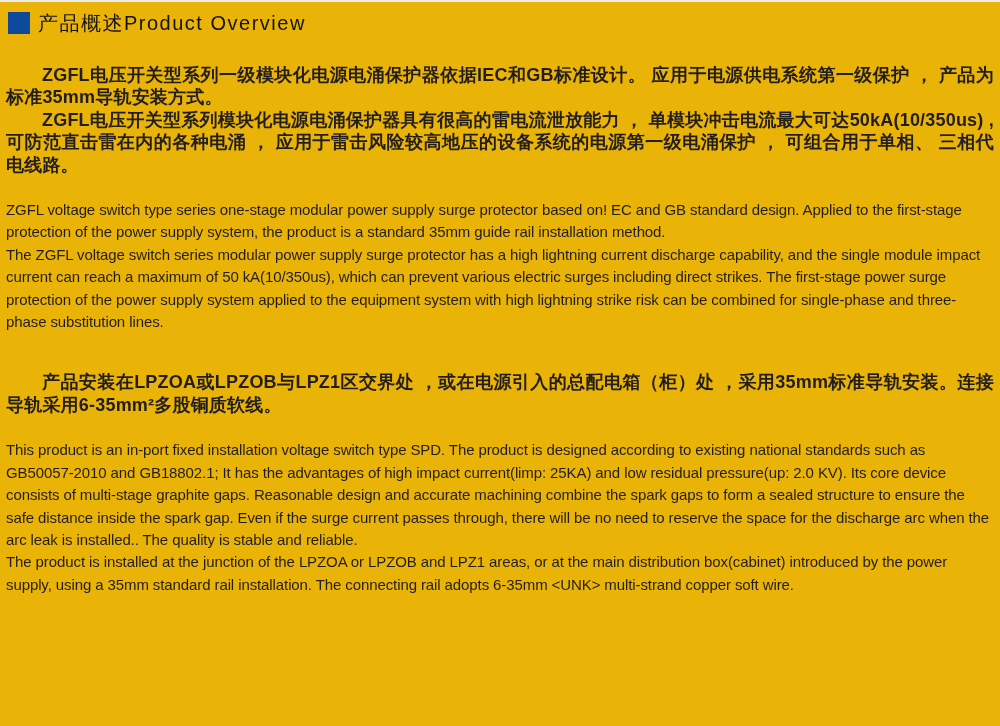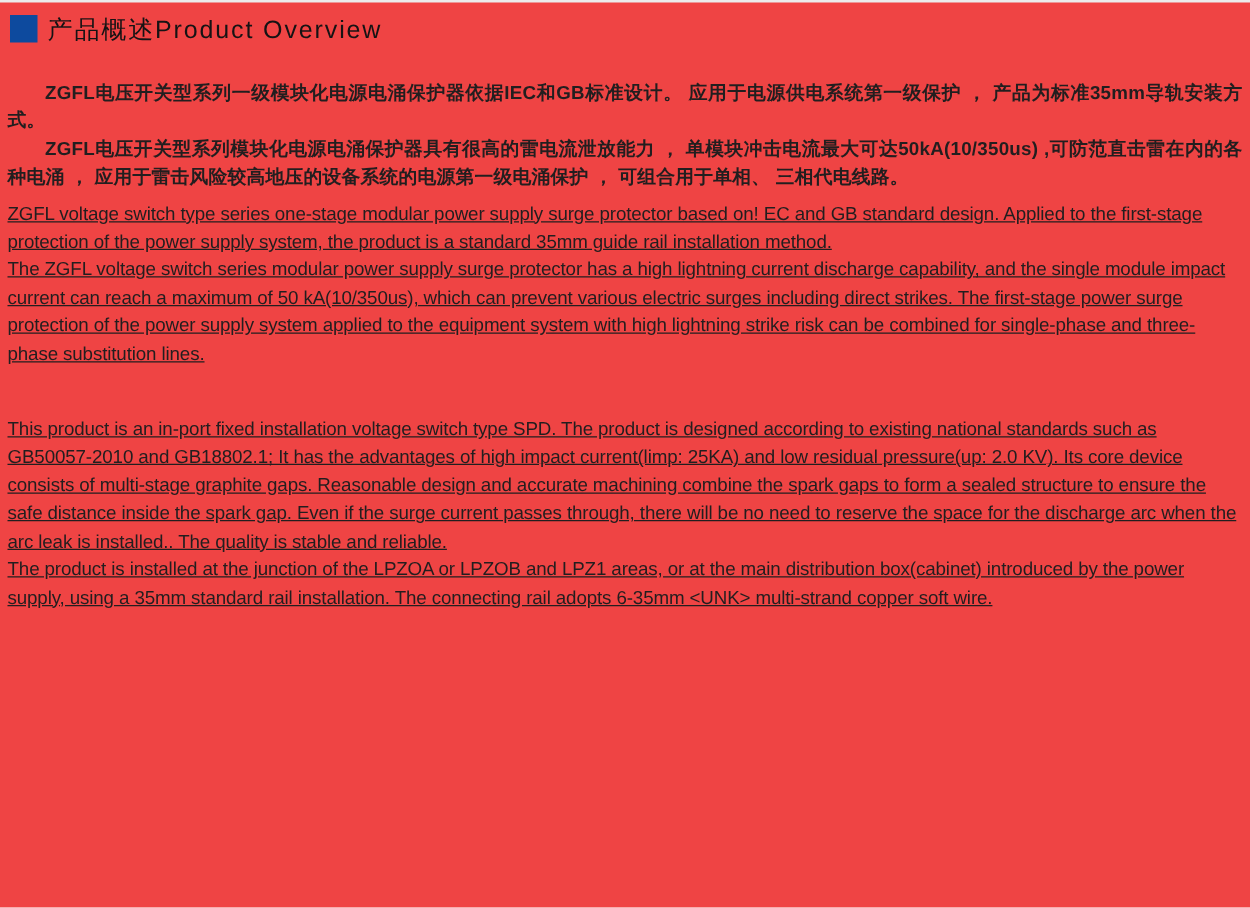--- a/index.html
+++ b/index.html
@@ -4,21 +4,21 @@
 <style>
   html, body {
     margin: 0;
     padding: 0;
     background: #ffffff;
   }
   .page {
     position: relative;
     width: 1000px;
     height: 726px;
-    background: #ef4444;
+    background: #eab308;
     border-top: 2px solid #ececec;
     box-sizing: border-box;
     color: #221e1f;
     font-family: "Liberation Sans", "DejaVu Sans", sans-serif;
     overflow: hidden;
   }
   .content {
     padding: 6px 6px 0 6px;
   }
   .section-header {
@@ -40,31 +40,30 @@
     font-weight: 500;
     letter-spacing: 1.5px;
     color: #151314;
     white-space: nowrap;
   }
   .cn-block {
     margin-top: 26px;
   }
   .cn-para {
     margin: 0;
-    font-size: 15px;
+    font-size: 18px;
     font-weight: bold;
     line-height: 22.4px;
     text-indent: 2em;
     letter-spacing: 0.2px;
     color: #221e1f;
     text-align: justify;
   }
   .en-block {
-    margin-top: 7px;
-    text-decoration: underline;
+    margin-top: 23px;
   }
   .en-para {
     margin: 0;
     font-size: 15px;
     font-weight: normal;
     line-height: 22.4px;
     letter-spacing: -0.1px;
     color: #221e1f;
     text-align: left;
   }
@@ -94,20 +93,21 @@
 
       <div class="en-block">
         <p class="en-para">ZGFL voltage switch type series one-stage modular power supply surge protector based on! EC and GB standard design. Applied to the first-stage protection of the power supply system, the product is a standard 35mm guide rail installation method.</p>
         <p class="en-para">The ZGFL voltage switch series modular power supply surge protector has a high lightning current discharge capability, and the single module impact current can reach a maximum of 50 kA(10/350us), which can prevent various electric surges including direct strikes. The first-stage power surge protection of the power supply system applied to the equipment system with high lightning strike risk can be combined for single-phase and three-phase substitution lines.</p>
       </div>
     </div>
 
     <div class="section section-2">
 
       <div class="cn-block">
+        <p class="cn-para">产品安装在LPZOA或LPZOB与LPZ1区交界处 ，或在电源引入的总配电箱（柜）处 ，采用35mm标准导轨安装。连接导轨采用6-35mm²多股铜质软线。</p>
       </div>
 
       <div class="en-block">
         <p class="en-para">This product is an in-port fixed installation voltage switch type SPD. The product is designed according to existing national standards such as GB50057-2010 and GB18802.1; It has the advantages of high impact current(limp: 25KA) and low residual pressure(up: 2.0 KV). Its core device consists of multi-stage graphite gaps. Reasonable design and accurate machining combine the spark gaps to form a sealed structure to ensure the safe distance inside the spark gap. Even if the surge current passes through, there will be no need to reserve the space for the discharge arc when the arc leak is installed.. The quality is stable and reliable.</p>
         <p class="en-para">The product is installed at the junction of the LPZOA or LPZOB and LPZ1 areas, or at the main distribution box(cabinet) introduced by the power supply, using a 35mm standard rail installation. The connecting rail adopts 6-35mm &lt;UNK&gt; multi-strand copper soft wire.</p>
 
       </div>
     </div>
 
   </div>

